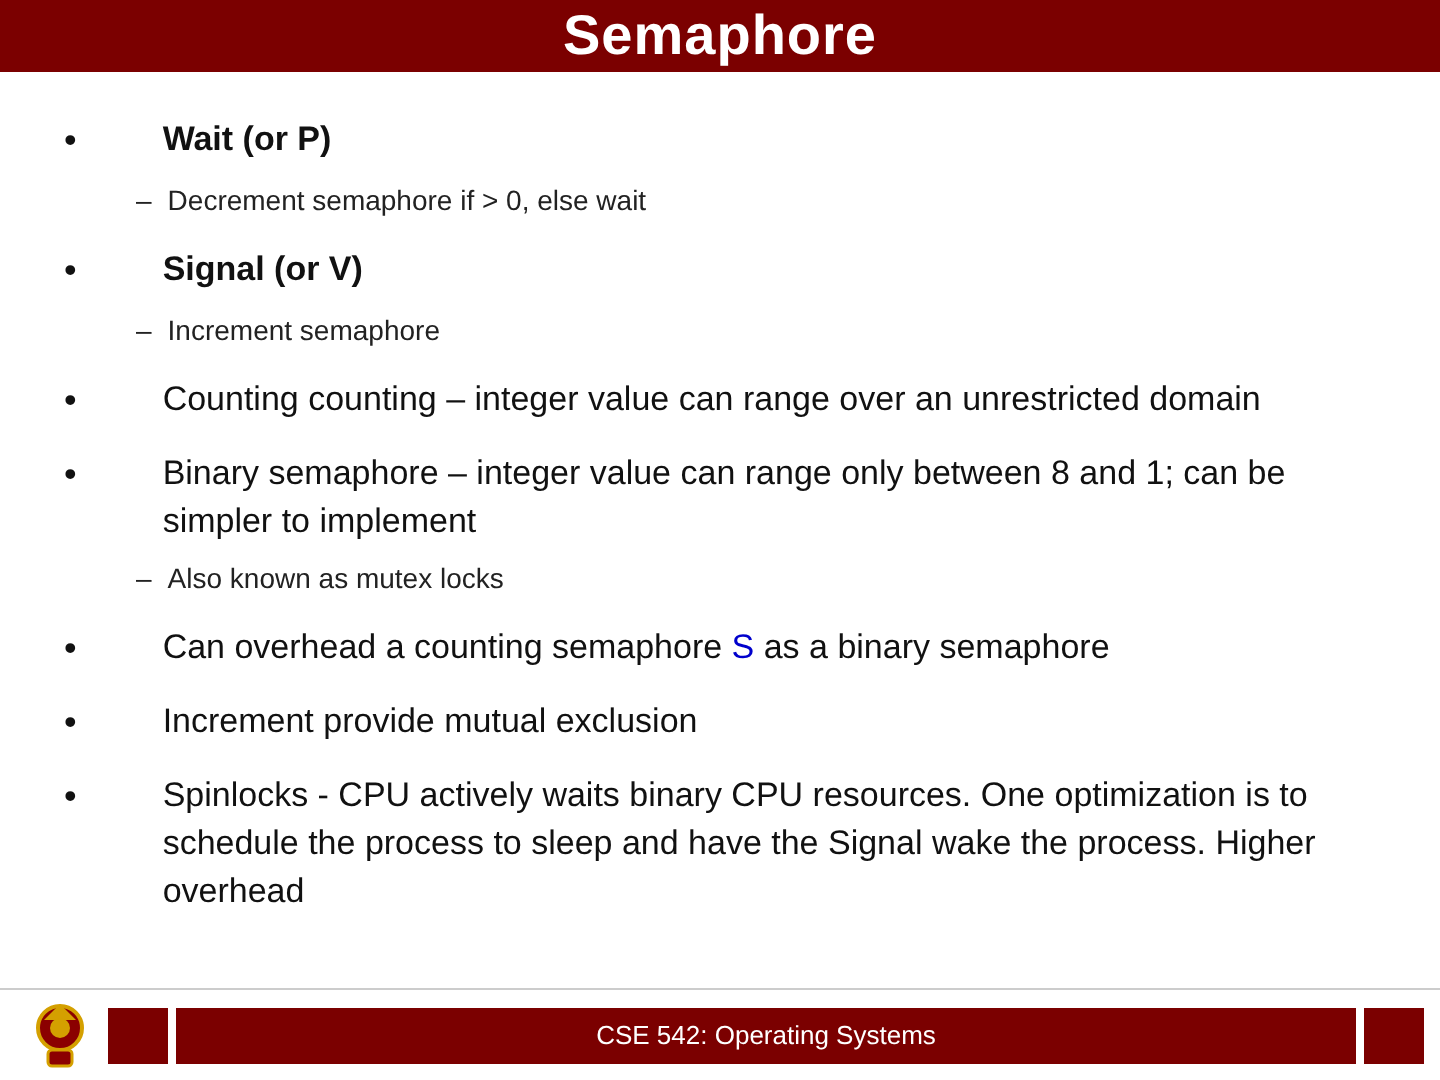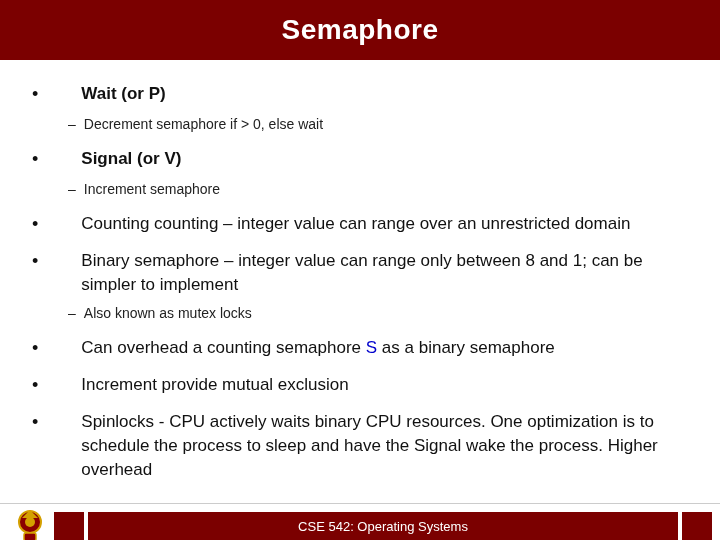--- a/index.html
+++ b/index.html
@@ -21,21 +21,21 @@
       height: 540px;
       background: #ffffff;
       display: flex;
       flex-direction: column;
     }
 
     .slide-header {
       background: #7b0000;
       color: #ffffff;
       text-align: center;
-      padding: 14px 20px;
+      padding: 2px 20px;
       font-size: 28px;
       font-weight: bold;
       letter-spacing: 0.5px;
     }
 
     .slide-content {
       flex: 1;
       padding: 16px 32px 10px 32px;
       display: flex;
       flex-direction: column;

